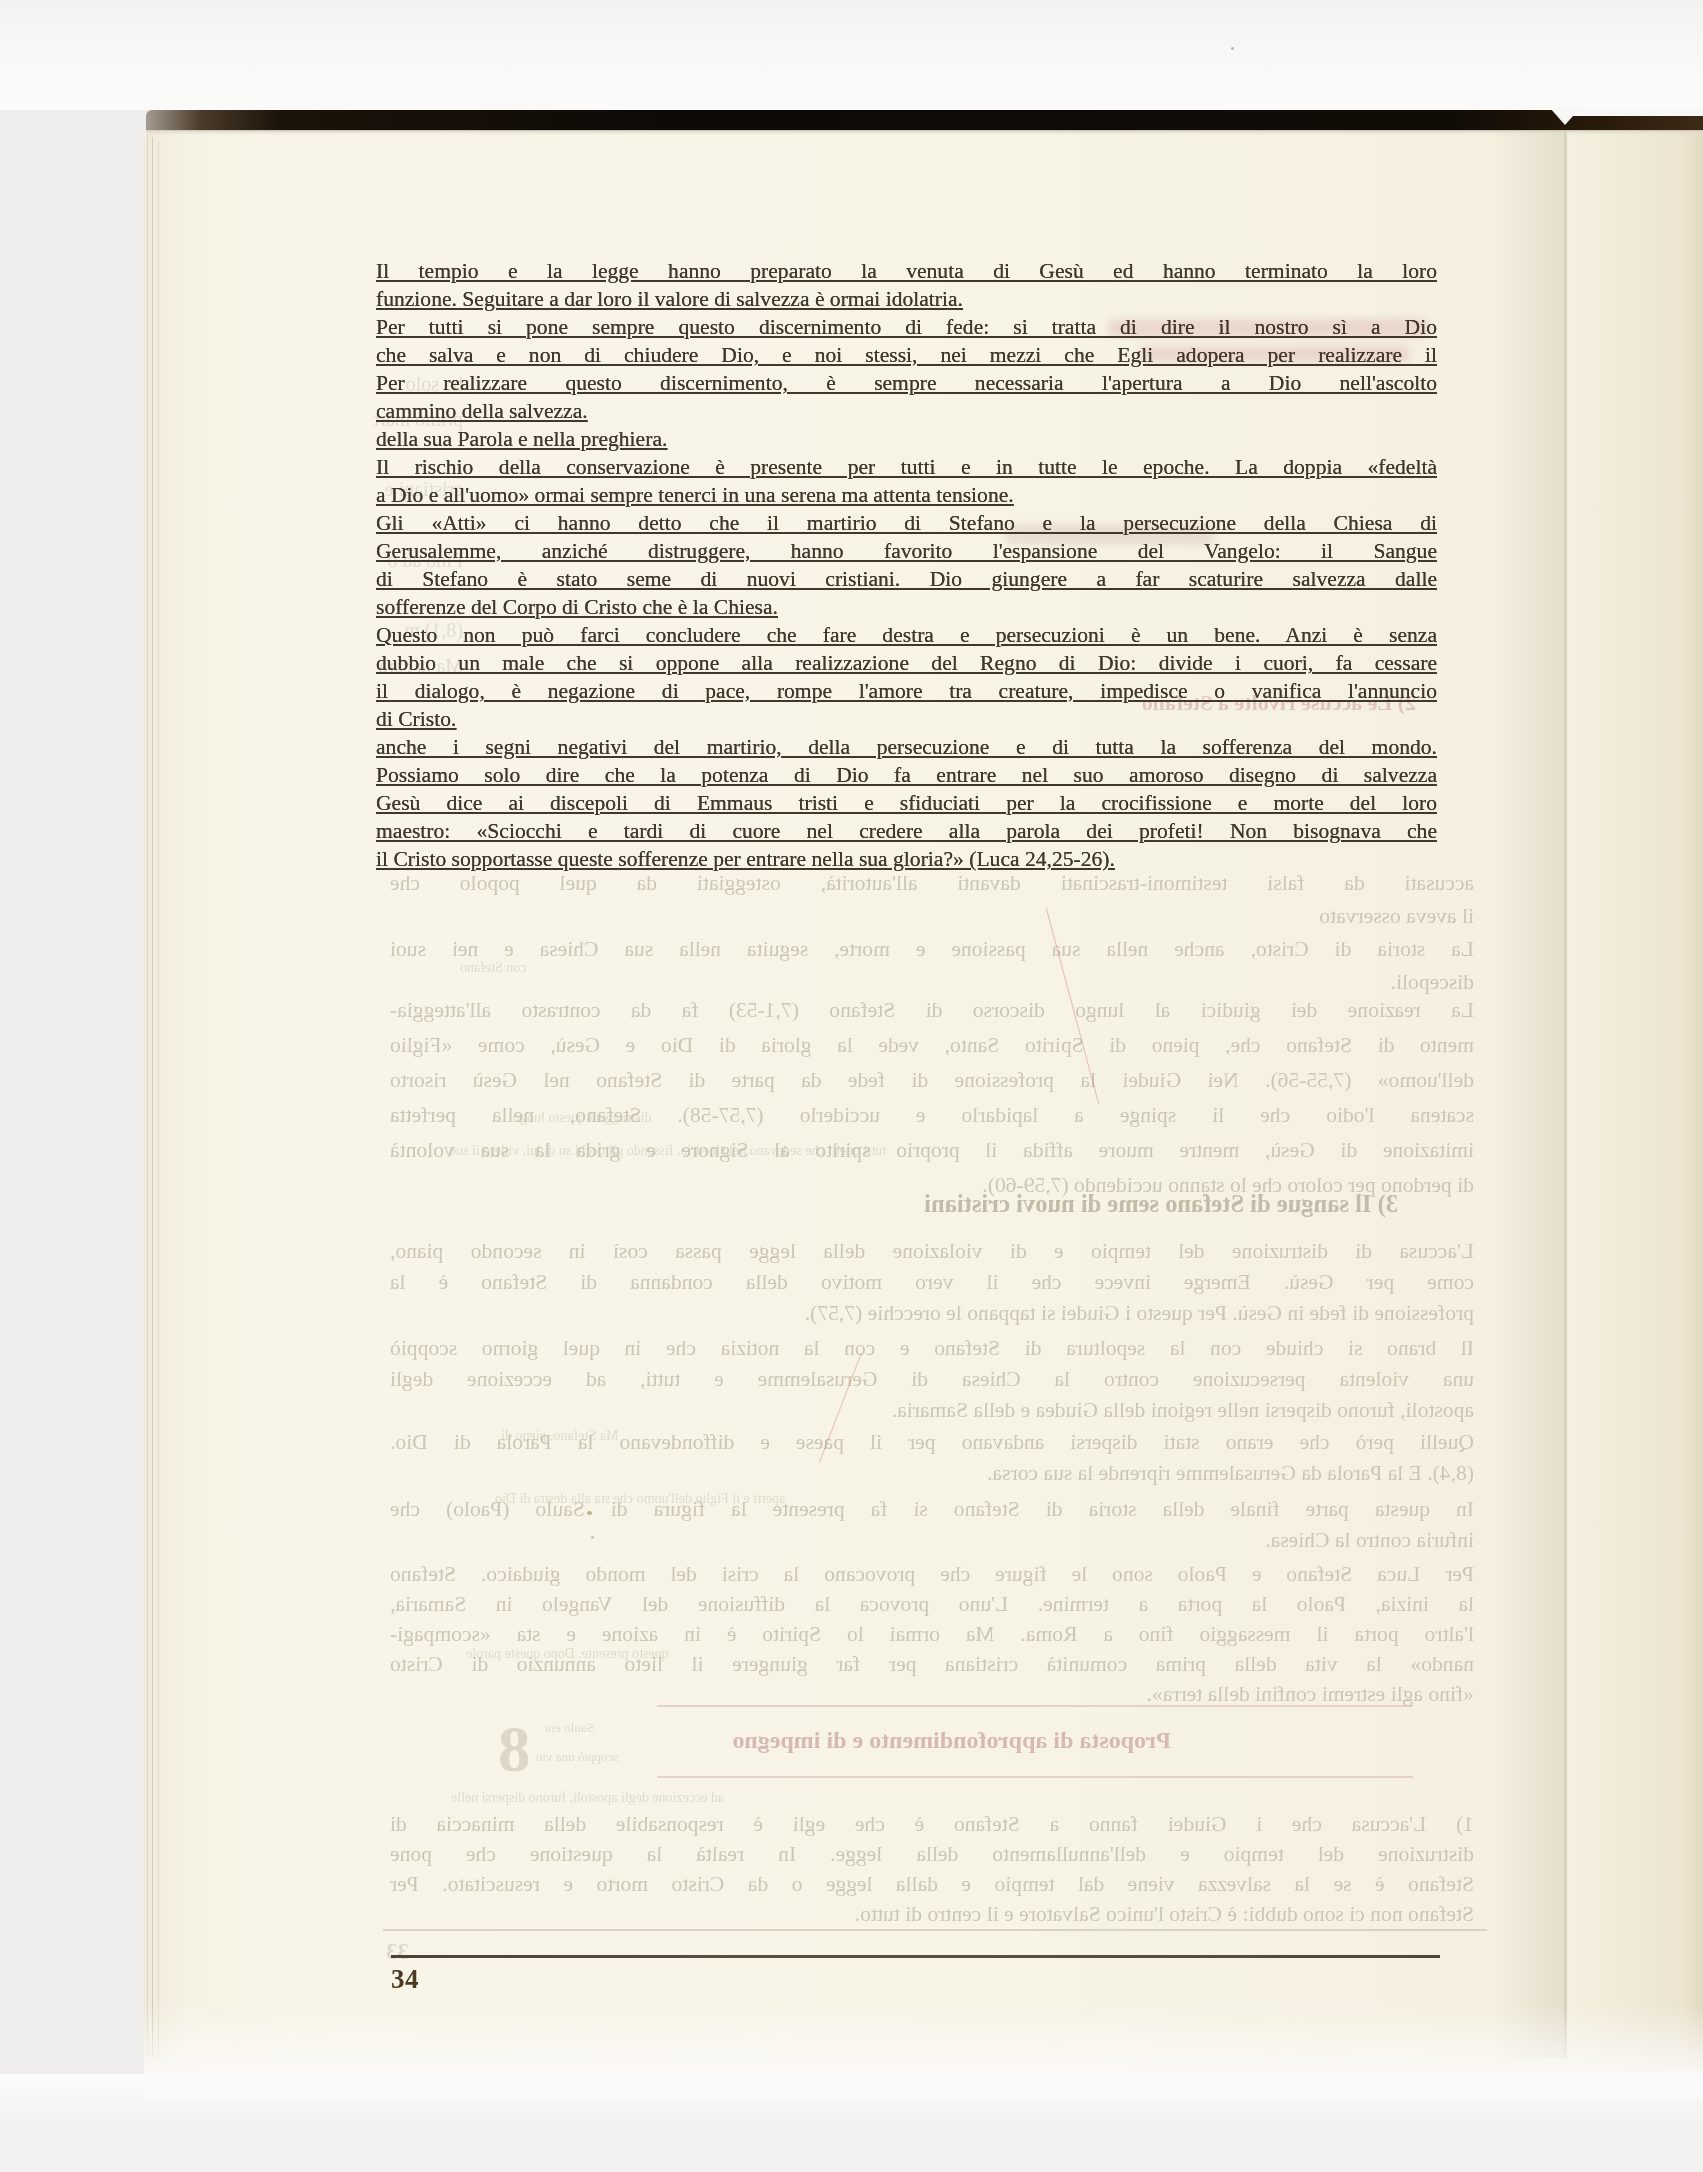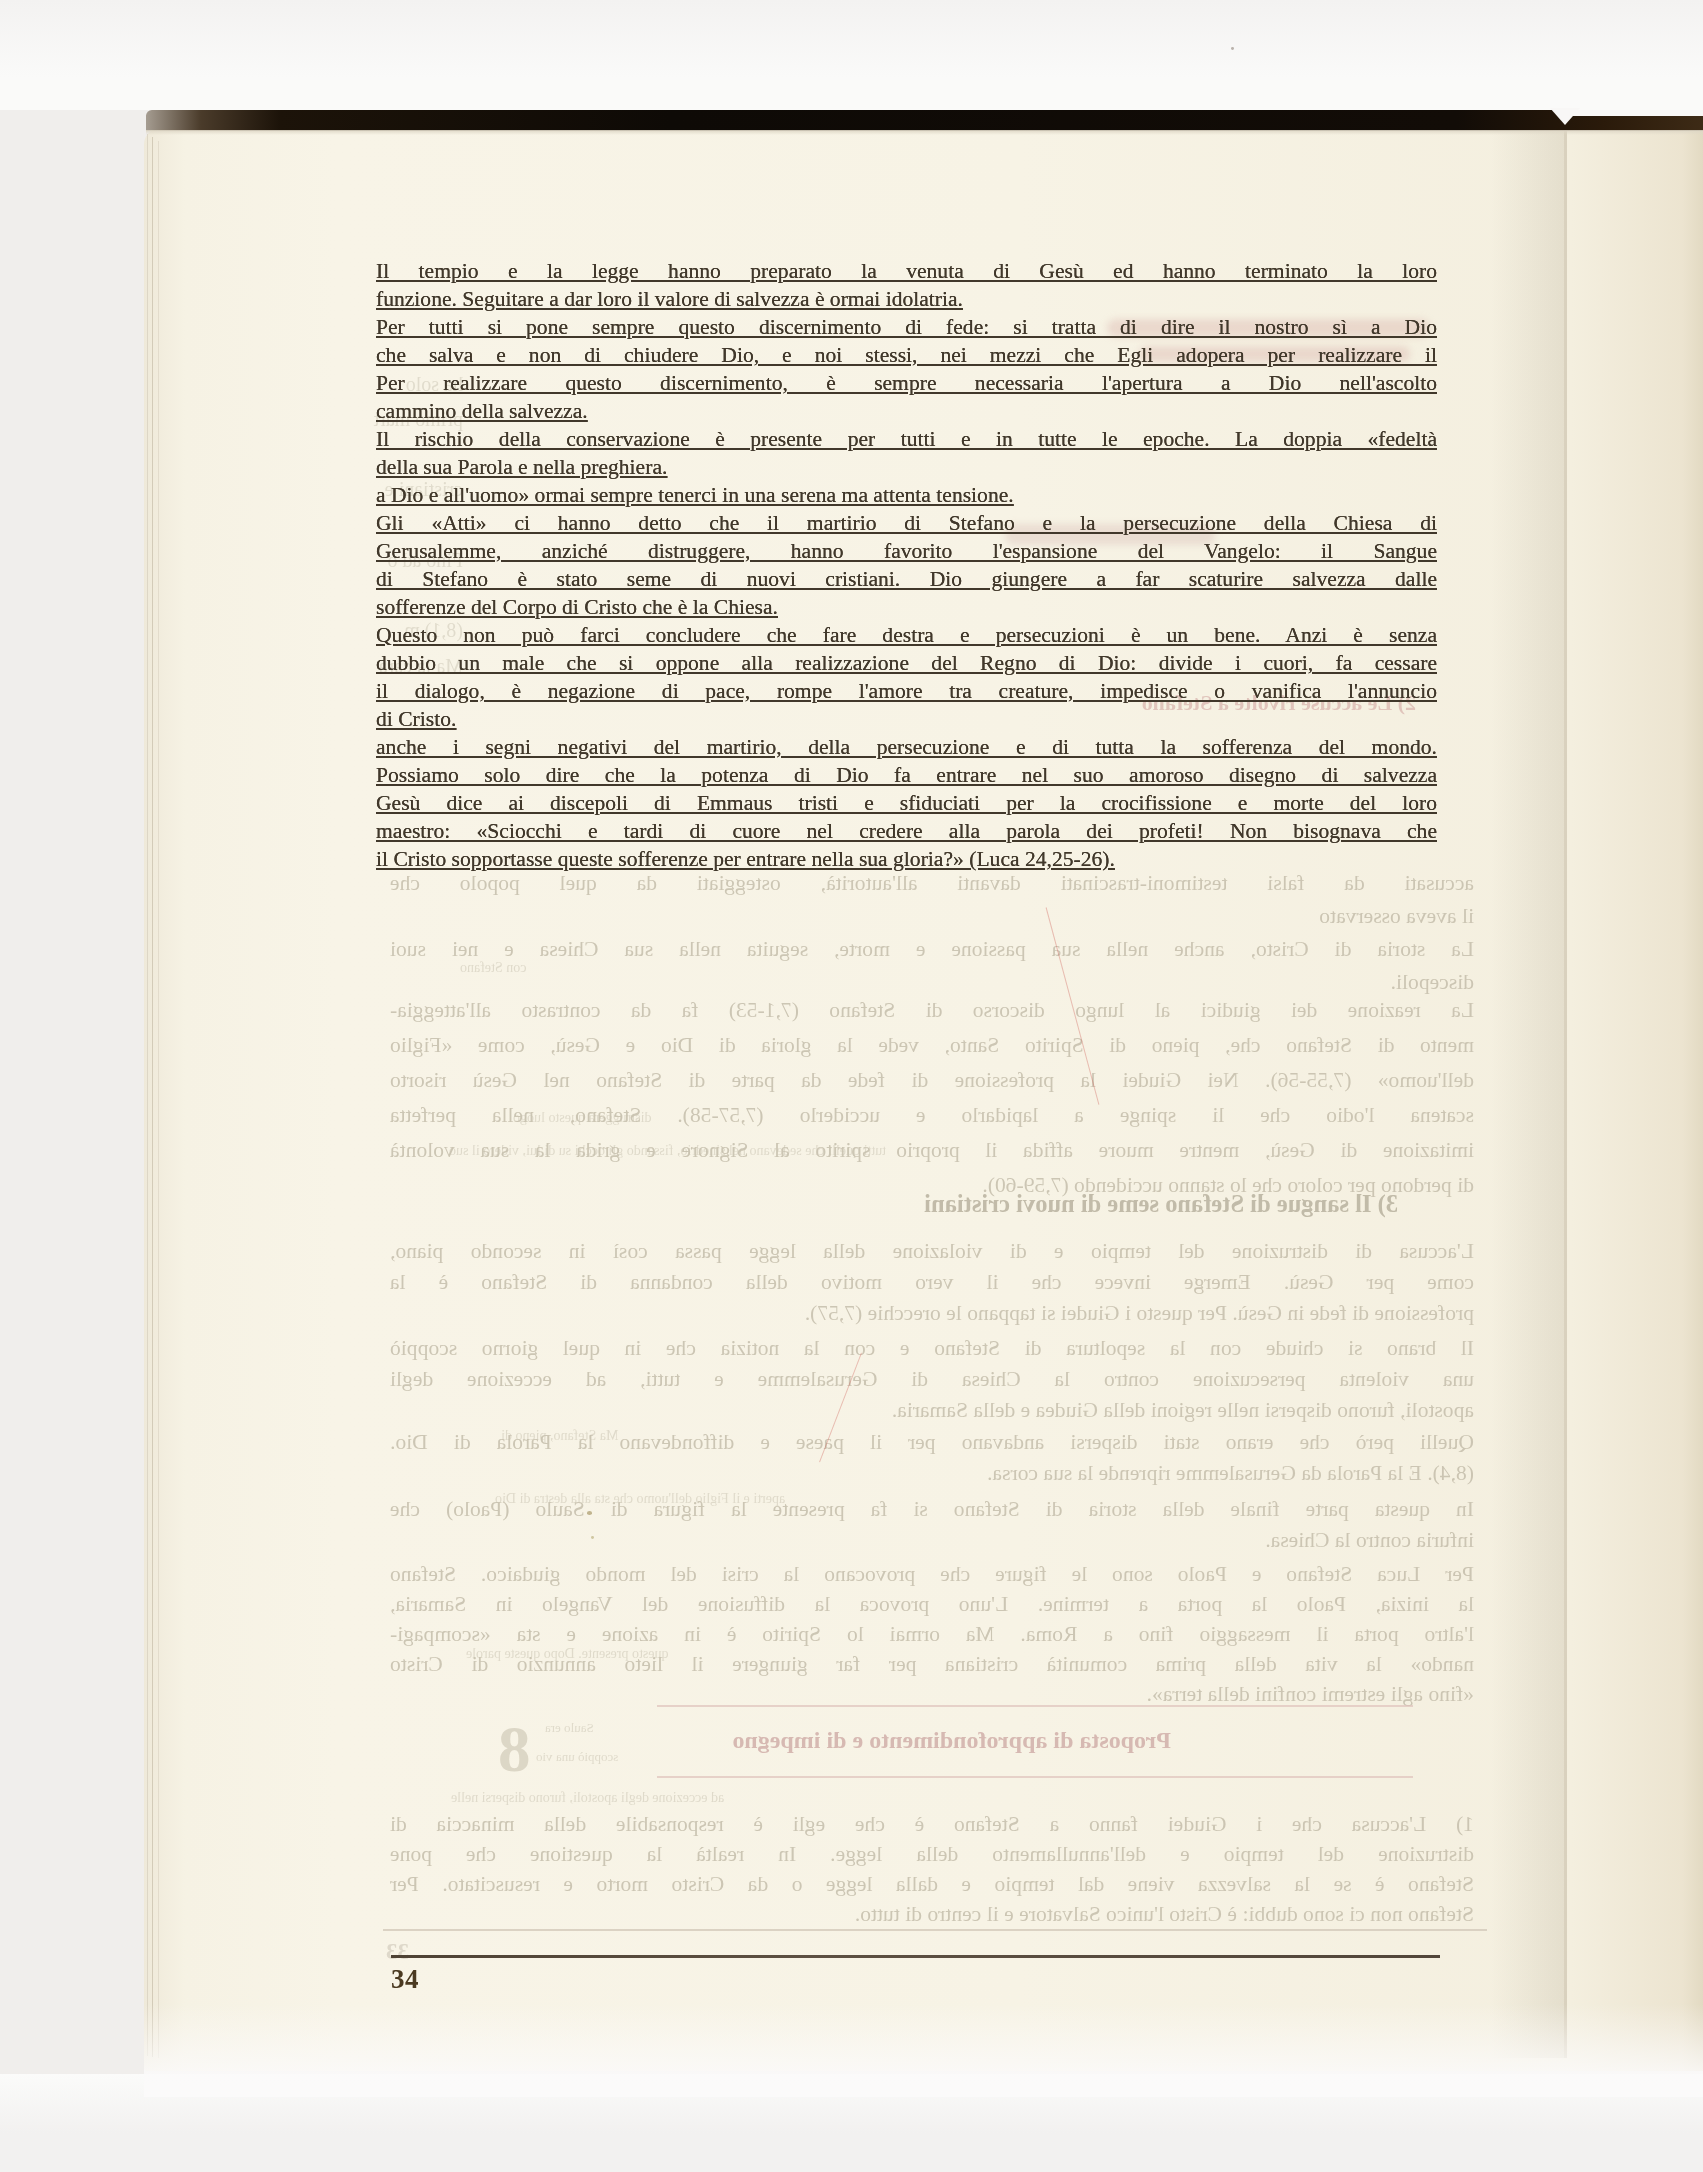--- a/index.html
+++ b/index.html
@@ -206,22 +206,22 @@
   <div class="g-pagenum ghost">33</div>
 
   <div class="mt">
 
   <div class="line">Il tempio e la legge hanno preparato la venuta di Gesù ed hanno terminato la loro</div>
       <div class="line pend">funzione. Seguitare a dar loro il valore di salvezza è ormai idolatria.</div>
       <div class="line">Per tutti si pone sempre questo discernimento di fede: si tratta di dire il nostro sì a Dio</div>
       <div class="line">che salva e non di chiudere Dio, e noi stessi, nei mezzi che Egli adopera per realizzare il</div>
       <div class="line">Per realizzare questo discernimento, è sempre necessaria l'apertura a Dio nell'ascolto</div>
       <div class="line pend">cammino della salvezza.</div>
+      <div class="line pend">della sua Parola e nella preghiera.</div>
       <div class="line">Il rischio della conservazione è presente per tutti e in tutte le epoche. La doppia «fedeltà</div>
-      <div class="line pend">della sua Parola e nella preghiera.</div>
       <div class="line pend">a Dio e all'uomo» ormai sempre tenerci in una serena ma attenta tensione.</div>
       <div class="line">Gli «Atti» ci hanno detto che il martirio di Stefano e la persecuzione della Chiesa di</div>
       <div class="line">Gerusalemme, anziché distruggere, hanno favorito l'espansione del Vangelo: il Sangue</div>
       <div class="line">di Stefano è stato seme di nuovi cristiani. Dio giungere a far scaturire salvezza dalle</div>
       <div class="line pend">sofferenze del Corpo di Cristo che è la Chiesa.</div>
       <div class="line">Questo non può farci concludere che fare destra e persecuzioni è un bene. Anzi è senza</div>
       <div class="line">dubbio un male che si oppone alla realizzazione del Regno di Dio: divide i cuori, fa cessare</div>
       <div class="line">il dialogo, è negazione di pace, rompe l'amore tra creature, impedisce o vanifica l'annuncio</div>
       <div class="line pend">di Cristo.</div>
       <div class="line">anche i segni negativi del martirio, della persecuzione e di tutta la sofferenza del mondo.</div>

